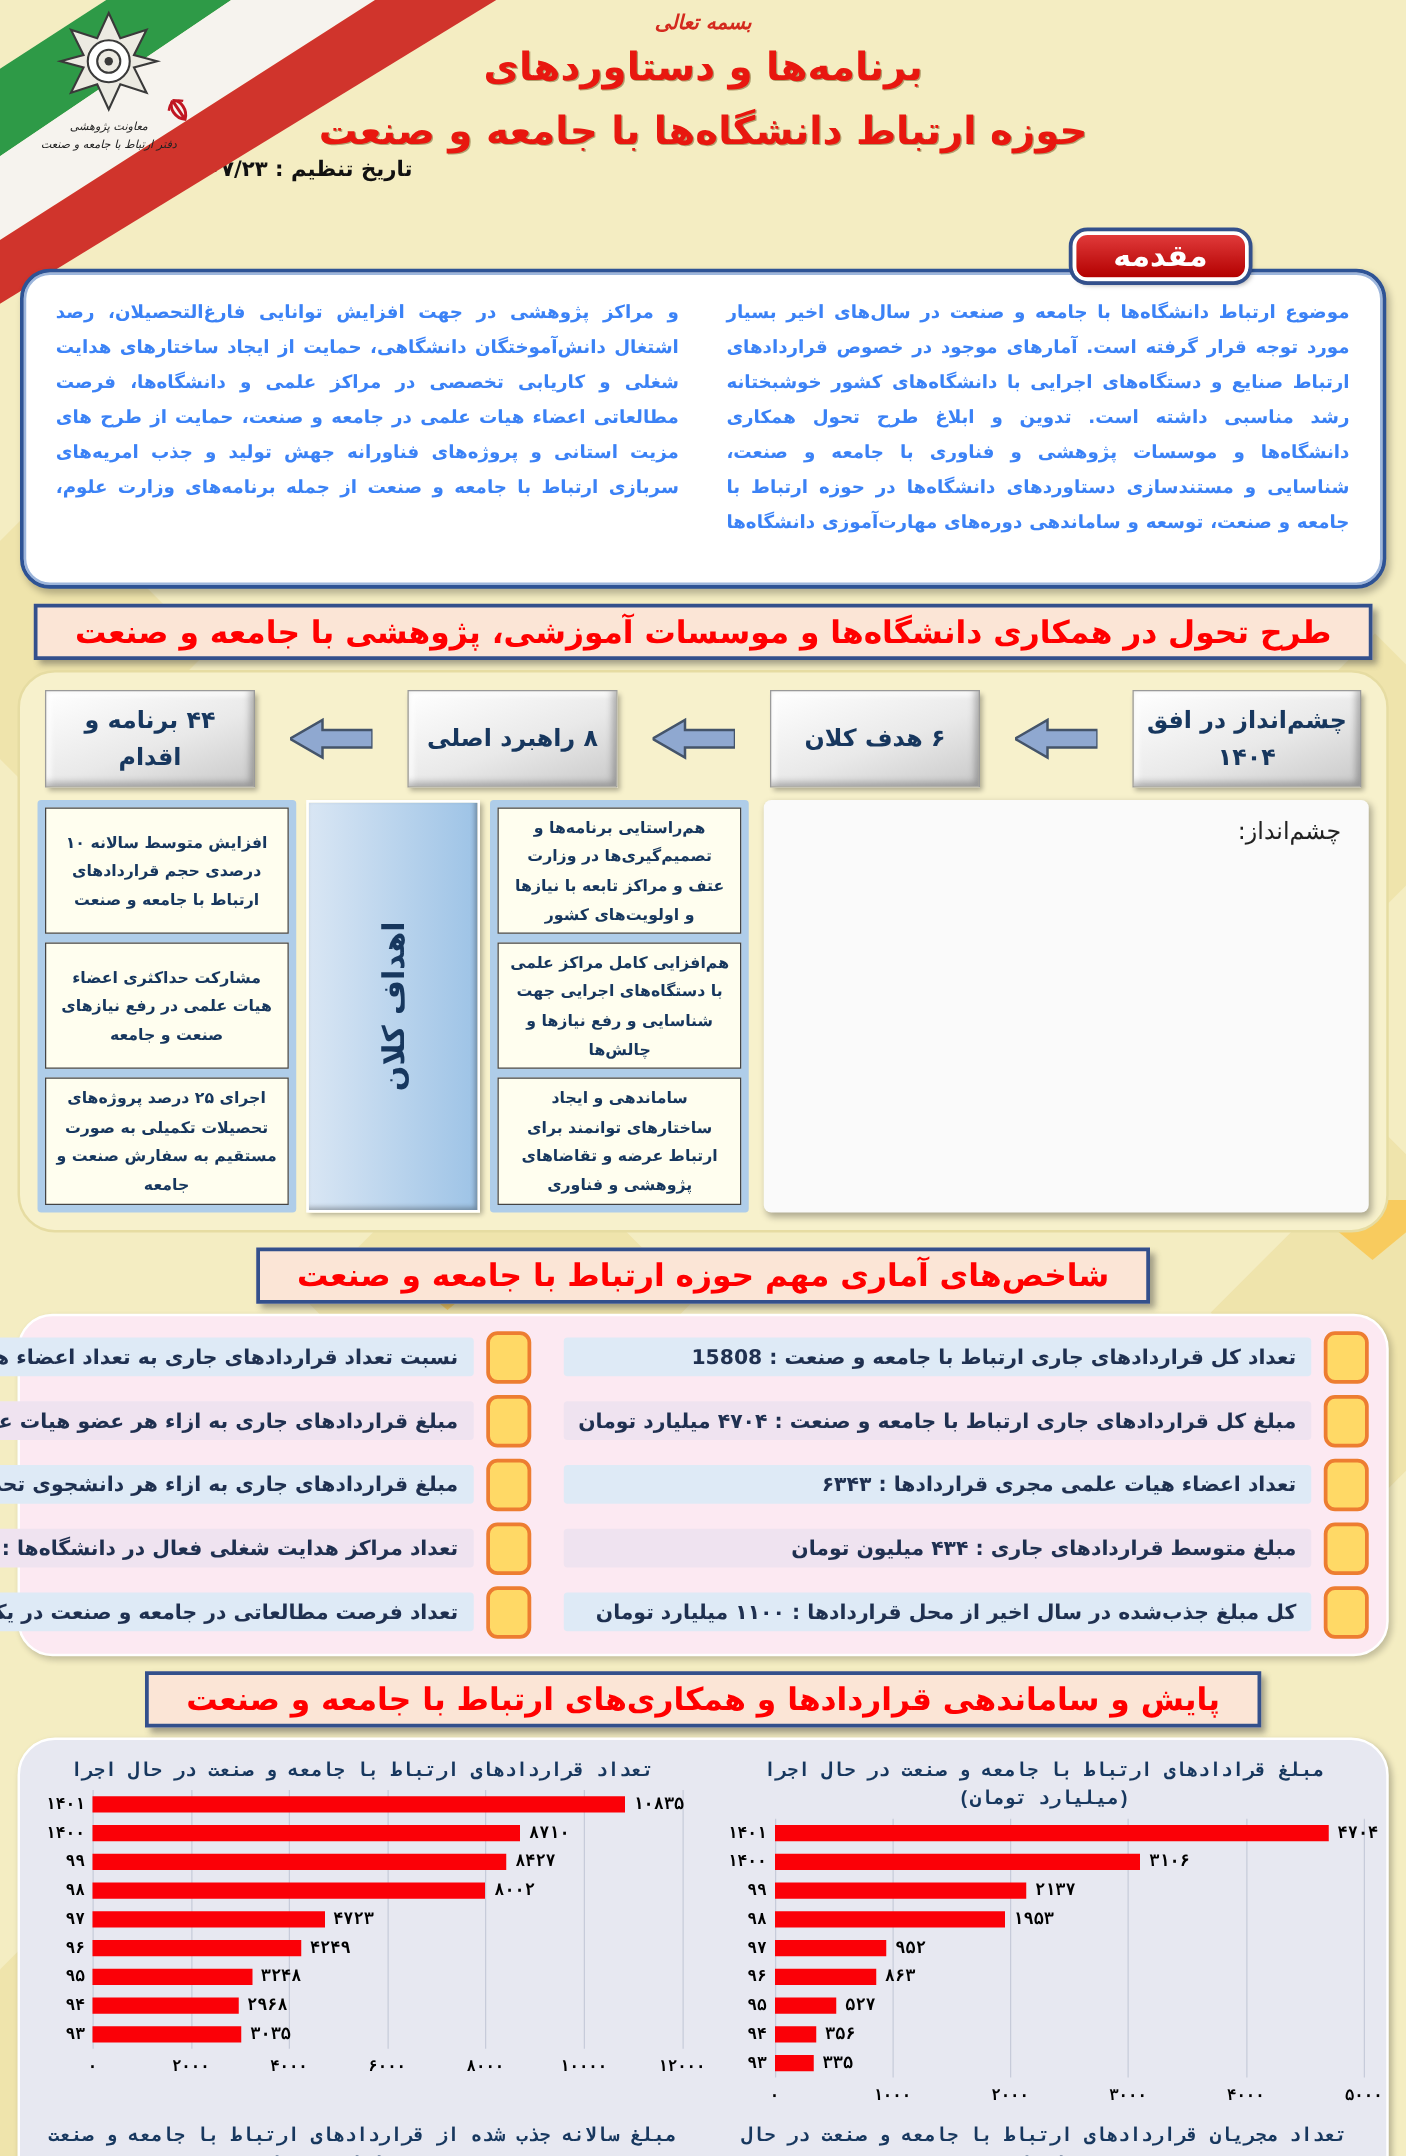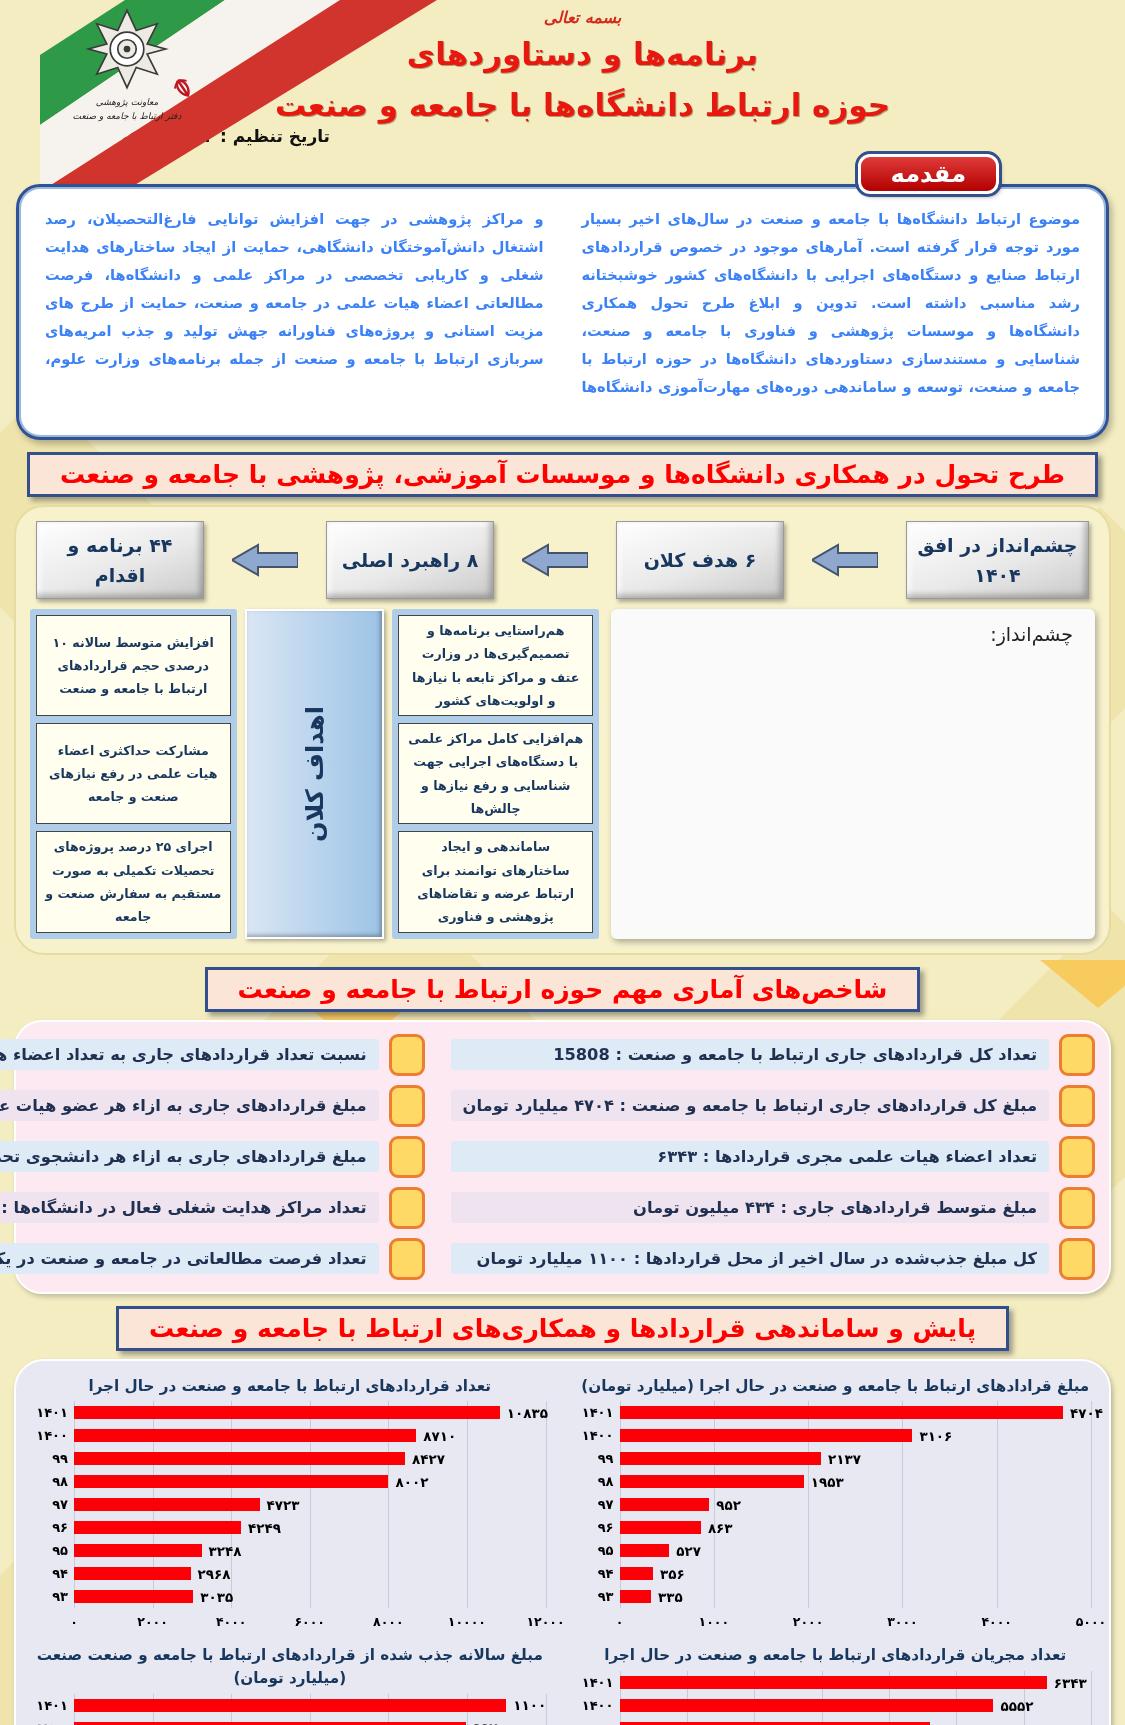--- a/index.html
+++ b/index.html
@@ -2,21 +2,21 @@
 <html lang="fa" dir="rtl"><head>
 <meta charset="utf-8">
 <style>
   html,body{margin:0;padding:0;}
   body{font-family:"DejaVu Sans",sans-serif;}
   #page{position:relative;width:1125px;height:1725px;background:#F4EDC2;overflow:hidden;direction:rtl;}
   .diamond{position:absolute;background:#EEE0A4;transform:rotate(45deg);z-index:0;opacity:.75;}
   .layer{position:relative;z-index:1;}
 
   
-  #header{position:relative;height:184px;margin-left:40px;}
+  #header{position:relative;height:215px;}
   #flag{position:absolute;top:0;left:0;z-index:2;}
   #bismillah{position:absolute;top:8px;left:0;right:0;text-align:center;color:#D42A1E;font-size:16px;font-weight:bold;font-style:italic;}
   .main-title{position:absolute;left:0;right:0;text-align:center;color:#E8170F;font-weight:bold;
     text-shadow:1px 1px 0 #b0a070;}
   #title1{top:36px;font-size:31px;}
   #title2{top:87px;font-size:31px;}
   #date{position:absolute;top:126px;right:795px;font-size:17px;font-weight:bold;color:#111;white-space:nowrap;}
   #logos{position:absolute;top:6px;left:18px;width:290px;display:flex;flex-direction:row-reverse;gap:14px;z-index:2;}
   .logo-block{width:138px;text-align:center;}
   .logo-cap{font-size:9px;color:#222;line-height:1.5;font-style:italic;}
@@ -69,21 +69,21 @@
   .ind-text{flex:1;background:#DEEAF6;border-radius:3px;padding:6px 12px;color:#1F3050;font-weight:bold;
     font-size:16.3px;text-align:right;white-space:nowrap;}
   .ind-row:nth-child(even) .ind-text{background:#EFE3F0;}
   .down-arrow{position:absolute;width:0;height:0;border-left:58px solid transparent;border-right:58px solid transparent;
     border-top:48px solid #F8CB5E;z-index:0;}
 
   
   #charts-panel{margin:0 14px;background:#E7E8F1;border:2px solid #fff;border-radius:30px;
     padding:14px 12px 10px;box-shadow:2px 3px 5px rgba(0,0,0,.25);}
   #charts-grid{display:grid;grid-template-columns:1fr 1fr;gap:10px 22px;}
-  .chart{direction:ltr;}
+  .chart{direction:ltr;font-family:Liberation Mono, monospace;}
   .chart-title{direction:rtl;color:#17375E;font-weight:bold;font-size:15.2px;text-align:center;margin-bottom:4px;line-height:1.5;}
   .chart-body{position:relative;}
   .gridwrap{position:absolute;top:0;bottom:0;left:46px;right:6px;z-index:0;}
   .gridline{position:absolute;top:0;bottom:0;width:1px;background:#C7CBDA;}
   .crow{display:flex;align-items:center;height:23px;position:relative;z-index:1;}
   .ylab{flex:0 0 40px;text-align:right;padding-right:6px;font-weight:bold;font-size:13px;color:#000;}
   .plot{flex:1;margin-right:6px;display:flex;align-items:center;overflow:visible;}
   .bar{height:13px;background:#FB0007;flex:0 0 auto;}
   .vlab{margin-left:7px;font-weight:bold;font-size:13.5px;color:#000;white-space:nowrap;}
   .chart-axis{position:relative;height:22px;margin:4px 6px 0 46px;}

